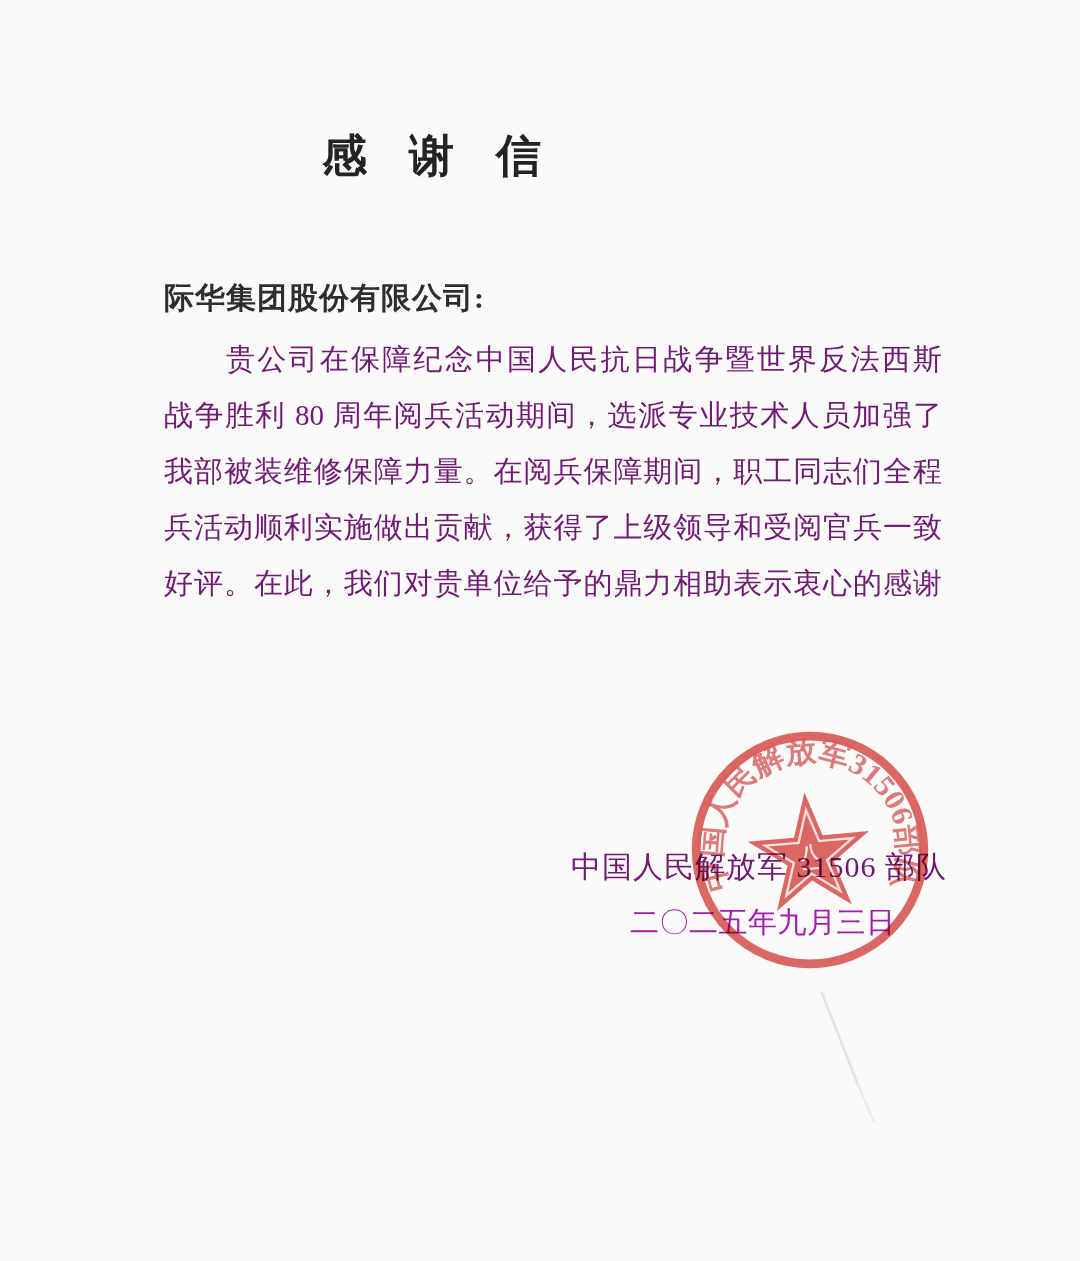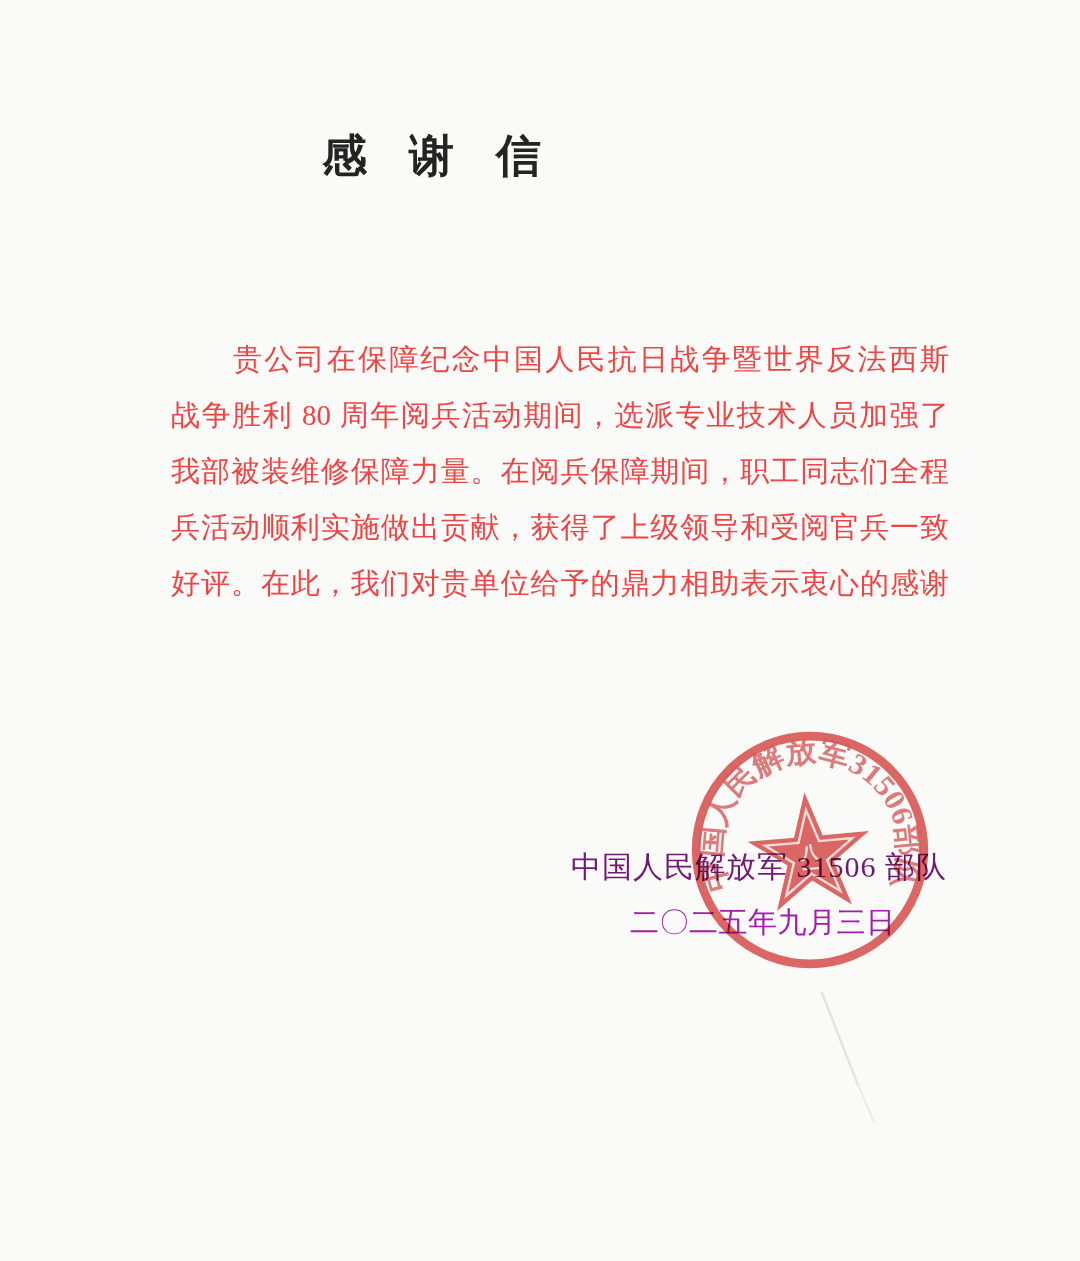--- a/index.html
+++ b/index.html
@@ -19,22 +19,22 @@
     font-size:45px;font-weight:bold;color:#232323;
     letter-spacing:42px;text-indent:48px;
     font-family:"Liberation Serif","DejaVu Serif",serif;
   }
   .salutation{
     position:absolute;top:278px;left:164px;
     font-size:30px;font-weight:bold;color:#2e2e2e;
     letter-spacing:1px;
   }
   .body-block{
-    position:absolute;top:331px;left:171px;width:778px;
-    color:#ef4444;
+    position:absolute;top:331px;left:164px;width:778px;
+    color:#701a75;
   }
   .body-line{
     font-size:29px;line-height:56px;height:56px;
     text-align:justify;text-align-last:justify;
     text-justify:inter-character;
     white-space:nowrap;
   }
   .body-line.indent{padding-left:62px;}
   .body-line.last{text-align-last:left;}
   .signature{
@@ -59,20 +59,21 @@
     pointer-events:none;
   }
 </style>
 </head>
 <body>
 
 <div class="paper">
 
   <h1 class="title">感谢信</h1>
 
+  <div class="salutation">际华集团股份有限公司:</div>
 
   <div class="body-block">
     <div class="body-line indent">贵公司在保障纪念中国人民抗日战争暨世界反法西斯</div>
     <div class="body-line">战争胜利 80 周年阅兵活动期间，选派专业技术人员加强了</div>
     <div class="body-line">我部被装维修保障力量。在阅兵保障期间，职工同志们全程</div>
     <div class="body-line">兵活动顺利实施做出贡献，获得了上级领导和受阅官兵一致</div>
     <div class="body-line">好评。在此，我们对贵单位给予的鼎力相助表示衷心的感谢</div>
   </div>
 
   <div class="signature">中国人民解放军 31506 部队</div>

